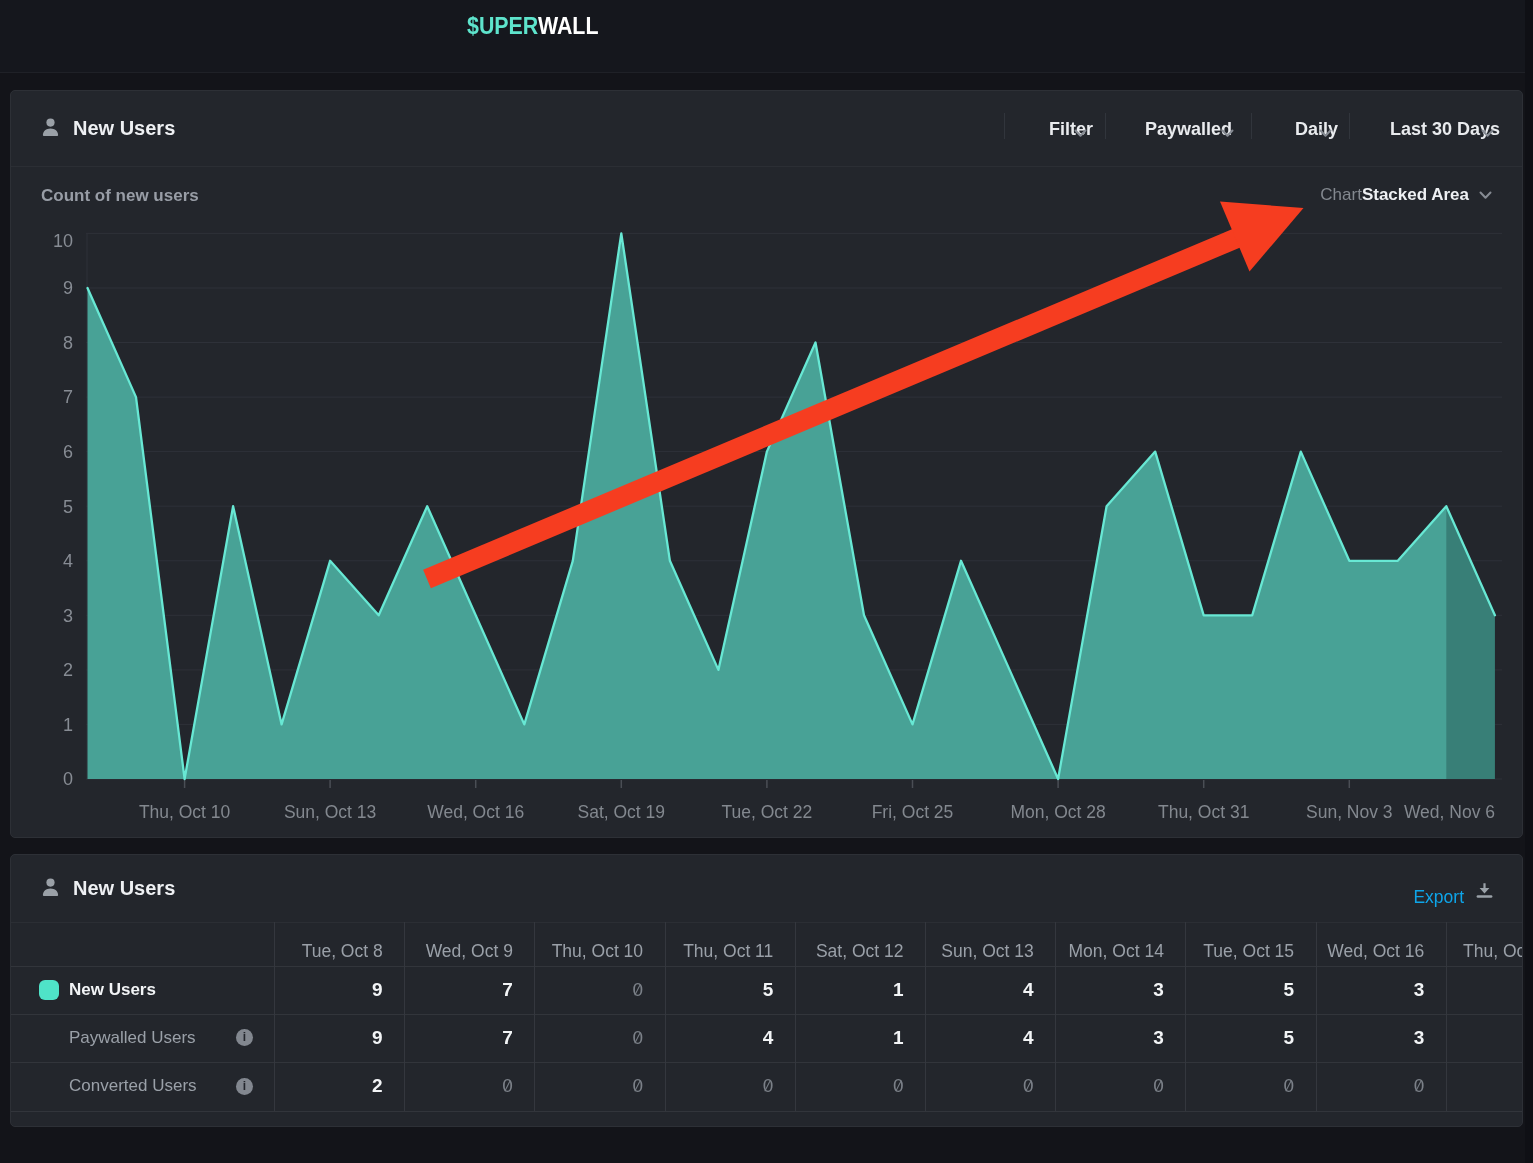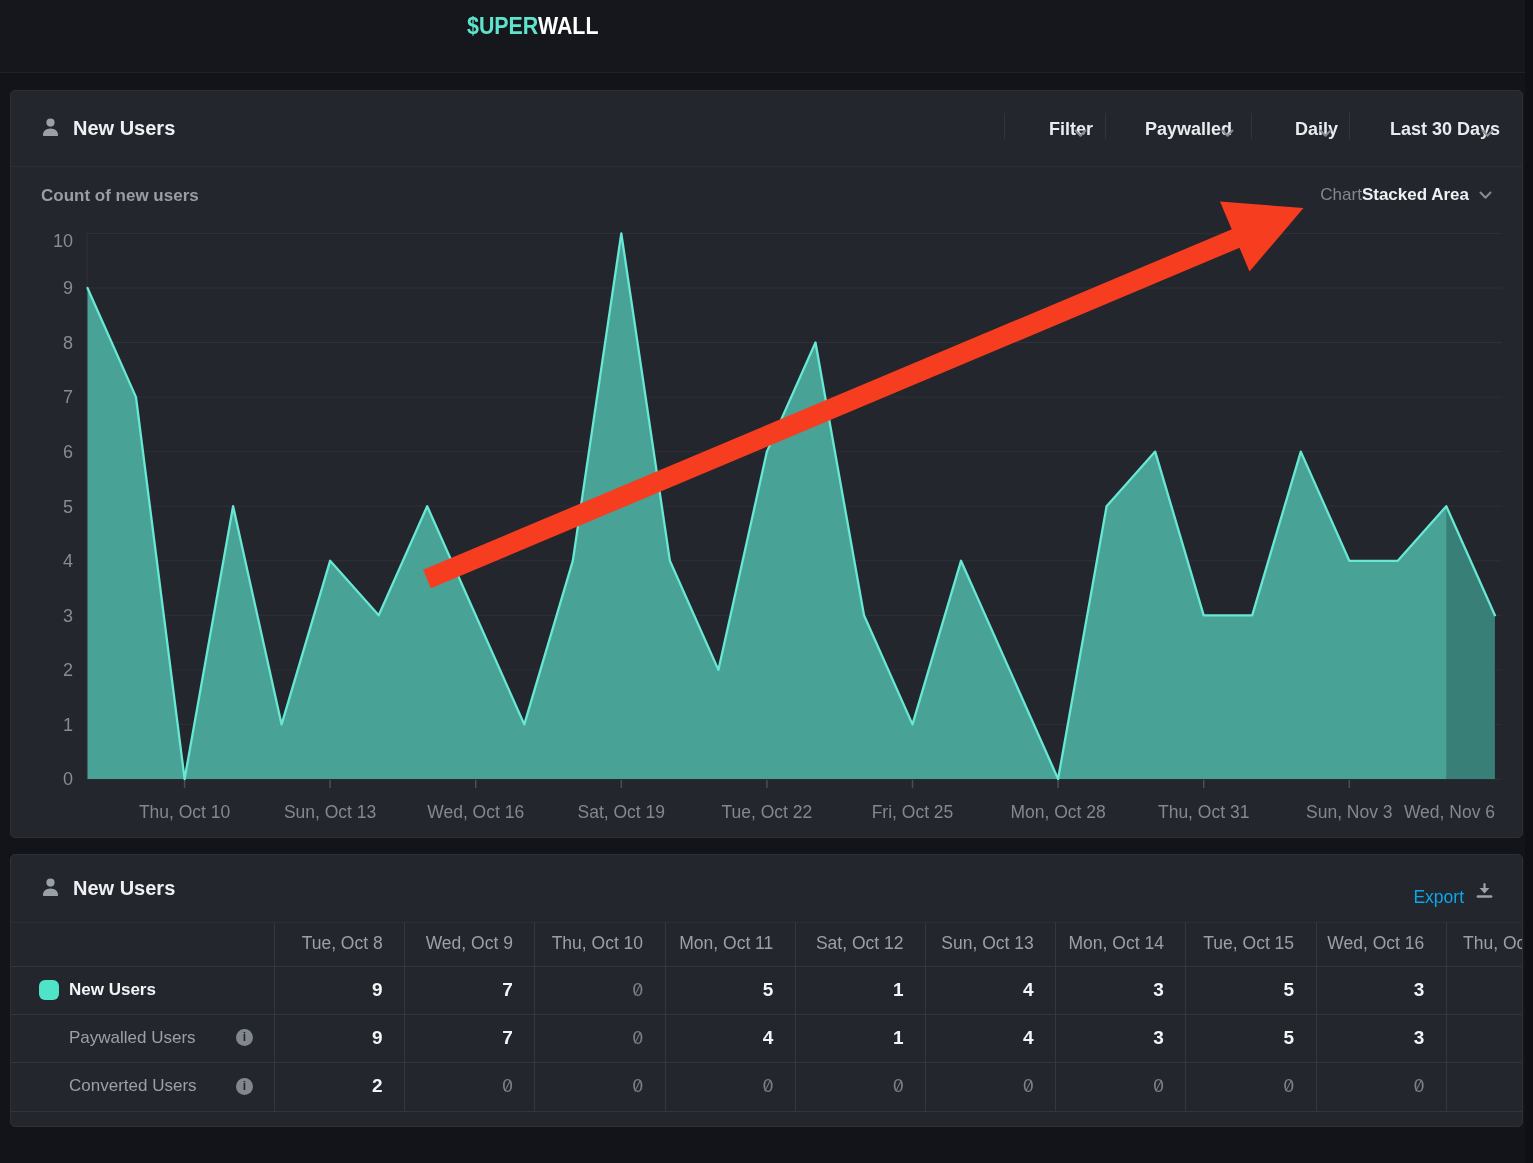--- a/index.html
+++ b/index.html
@@ -17,21 +17,21 @@
 .sep { position:absolute; top:22px; width:1px; height:26px; background:#31353c; }
 .chev { position:absolute; top:33px; }
 .sub { position:absolute; left:30px; top:95px; font-size:17px; font-weight:600; color:#989da6;text-align:right; }
 .charttype { position:absolute; top:94px; right:30px; font-size:17px; }
 .charttype .g { color:#83888f; font-weight:500; }
 .charttype .w { color:#eef0f3; font-weight:700; margin-right:10px; }
 .axis { font-size:18px; fill:#878c94; font-family:"Liberation Sans",sans-serif; }
 .axis2 { font-size:17.5px; fill:#83888f; font-family:"Liberation Sans",sans-serif; }
 .export { position:absolute; right:58px; top:32px; font-size:17.5px; font-weight:400; color:#0ea5e9; }
 .eicon { position:absolute; right:29px; top:27px; }
-.hcell { position:absolute; top:0; height:43px; line-height:43px; text-align:right; font-size:17.5px; font-weight:500; color:#9aa0a8; }
+.hcell { position:absolute; top:8px; height:43px; line-height:43px; text-align:right; font-size:17.5px; font-weight:500; color:#9aa0a8; }
 .thead { position:absolute; left:0; top:67px; width:1513px; height:43px; }
 .vb { position:absolute; top:67px; height:188.5px; width:1px; background:#34373e; }
 .hb { position:absolute; left:0; width:1513px; height:1px; background:#32353b; }
 .rlabel { position:absolute; font-size:17px; height:48px; line-height:48px; }
 .num { position:absolute; height:48px; line-height:48px; text-align:right; font-size:19px; font-weight:700; color:#f2f4f6; }
 .num.zero { color:#7b8088; font-weight:500; }
 .z { position:relative; display:inline-block; }
 .z::after { content:""; position:absolute; left:4.6px; top:50%; margin-top:-6px; width:1.4px; height:12px; background:#7b8088; transform:rotate(27deg); }
 .info { position:absolute; left:225px; top:15.5px; display:inline-block; width:17px; height:17px; border-radius:50%; background:#82878f; color:#23262c; font-size:12px; font-weight:700; text-align:center; line-height:17px; vertical-align:middle; font-style:normal; }
 .chip { position:absolute; left:28px; top:14px; width:20px; height:20px; border-radius:6px; background:#4fe3c8; }
@@ -133,21 +133,21 @@
   <div class="export">Export</div>
   <div class="eicon"><svg width="17" height="17" viewBox="0 0 17 17" xmlns="http://www.w3.org/2000/svg">
         <path d="M7.4 1.2 H9.6 V6 H13.4 L8.5 11.6 L3.6 6 H7.4 Z" fill="#9aa1a8"></path>
         <path d="M1.9 14.5 H15.1" stroke="#9aa1a8" stroke-width="2.6" stroke-linecap="round"></path>
       </svg></div>
   <div class="hdiv" style="top:67px"></div>
   <div class="thead">
       <div class="hcell" style="left:263.0px;width:108.7px">Tue, Oct 8</div>
 <div class="hcell" style="left:393.2px;width:108.7px">Wed, Oct 9</div>
 <div class="hcell" style="left:523.4px;width:108.7px">Thu, Oct 10</div>
-<div class="hcell" style="left:653.6px;width:108.7px">Mon, Oct 11</div>
+<div class="hcell" style="left:653.6px;width:108.7px">Thu, Oct 11</div>
 <div class="hcell" style="left:783.8px;width:108.7px">Sat, Oct 12</div>
 <div class="hcell" style="left:914.0px;width:108.7px">Sun, Oct 13</div>
 <div class="hcell" style="left:1044.2px;width:108.7px">Mon, Oct 14</div>
 <div class="hcell" style="left:1174.4px;width:108.7px">Tue, Oct 15</div>
 <div class="hcell" style="left:1304.6px;width:108.7px">Wed, Oct 16</div>
 <div class="hcell" style="left:1434.8px;width:108.7px">Thu, Oct 17</div>
     </div>
   <div class="hb" style="top:110.5px"></div>
   <div class="hb" style="top:158.8px"></div>
   <div class="hb" style="top:207.2px"></div>

